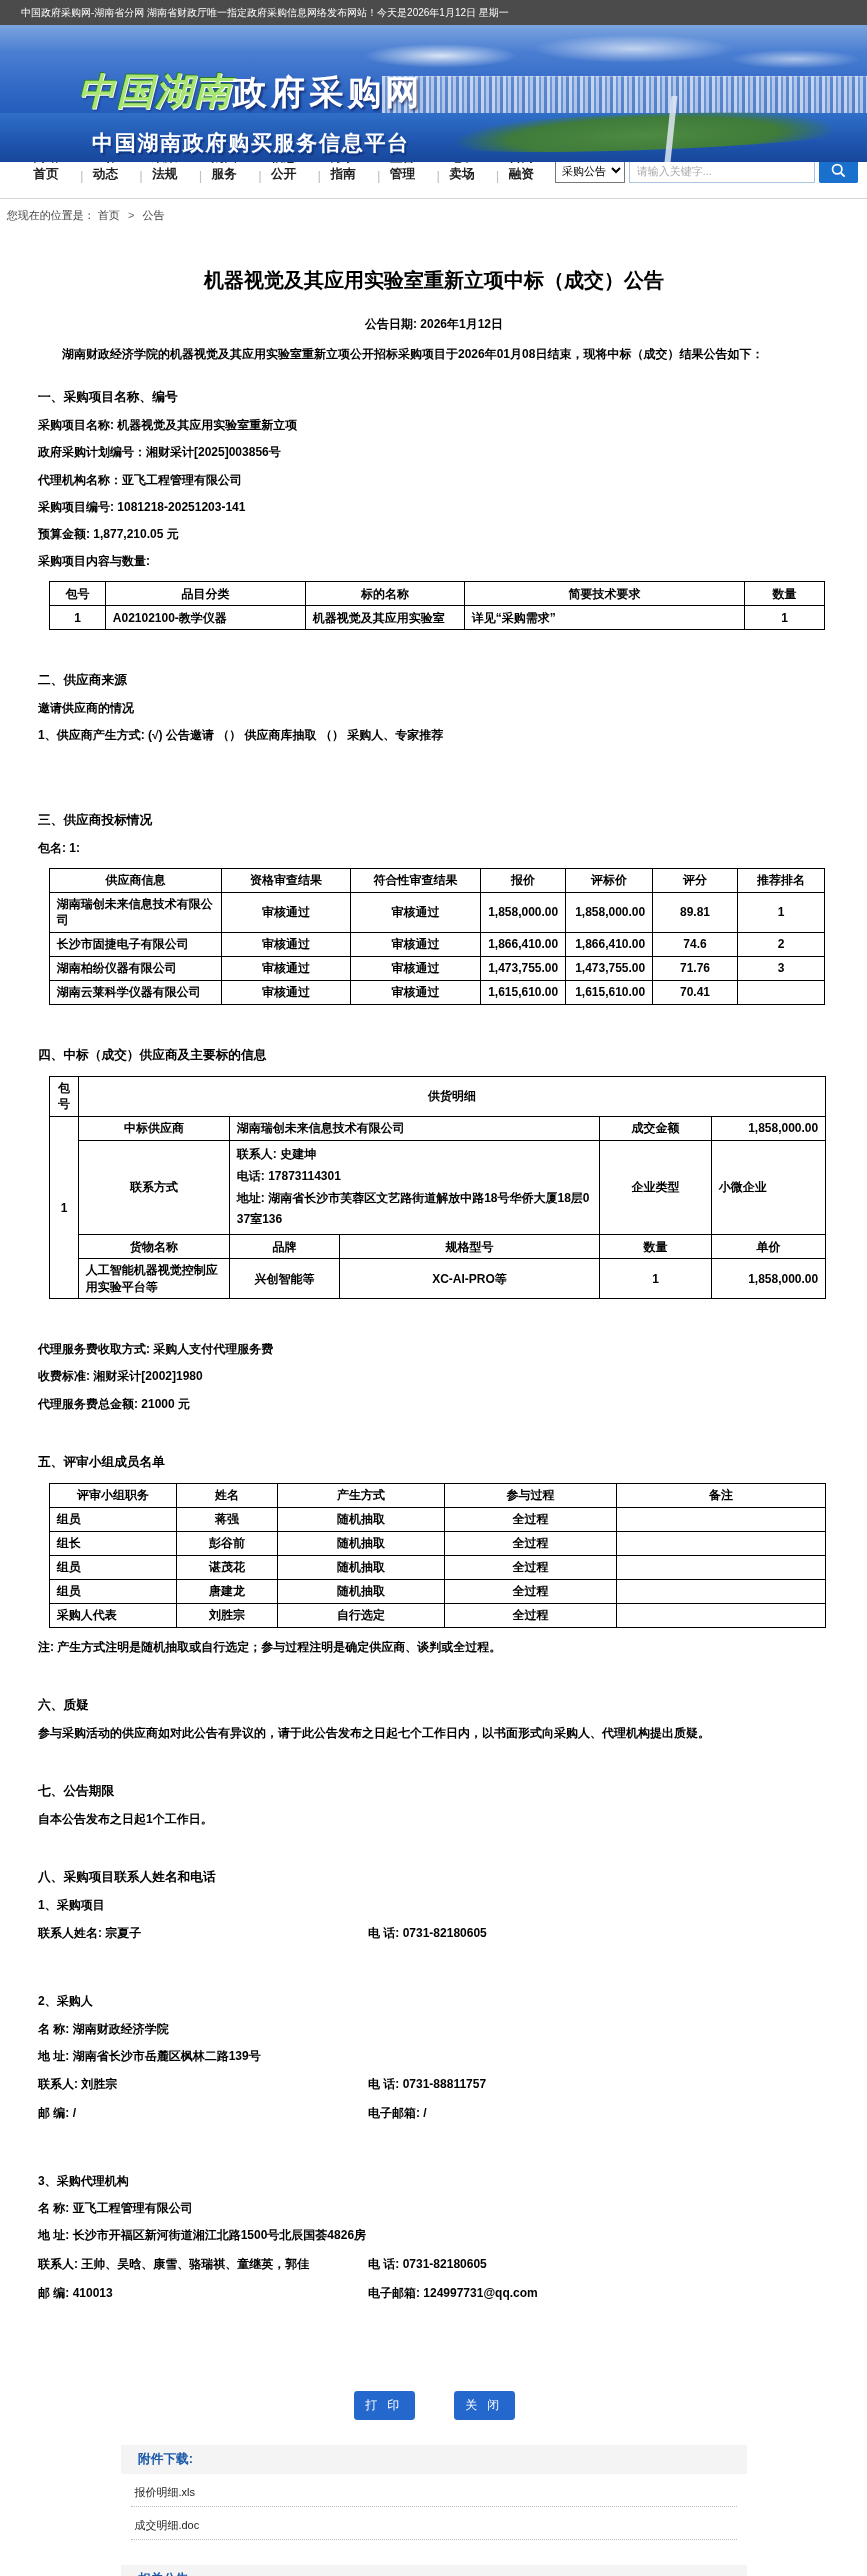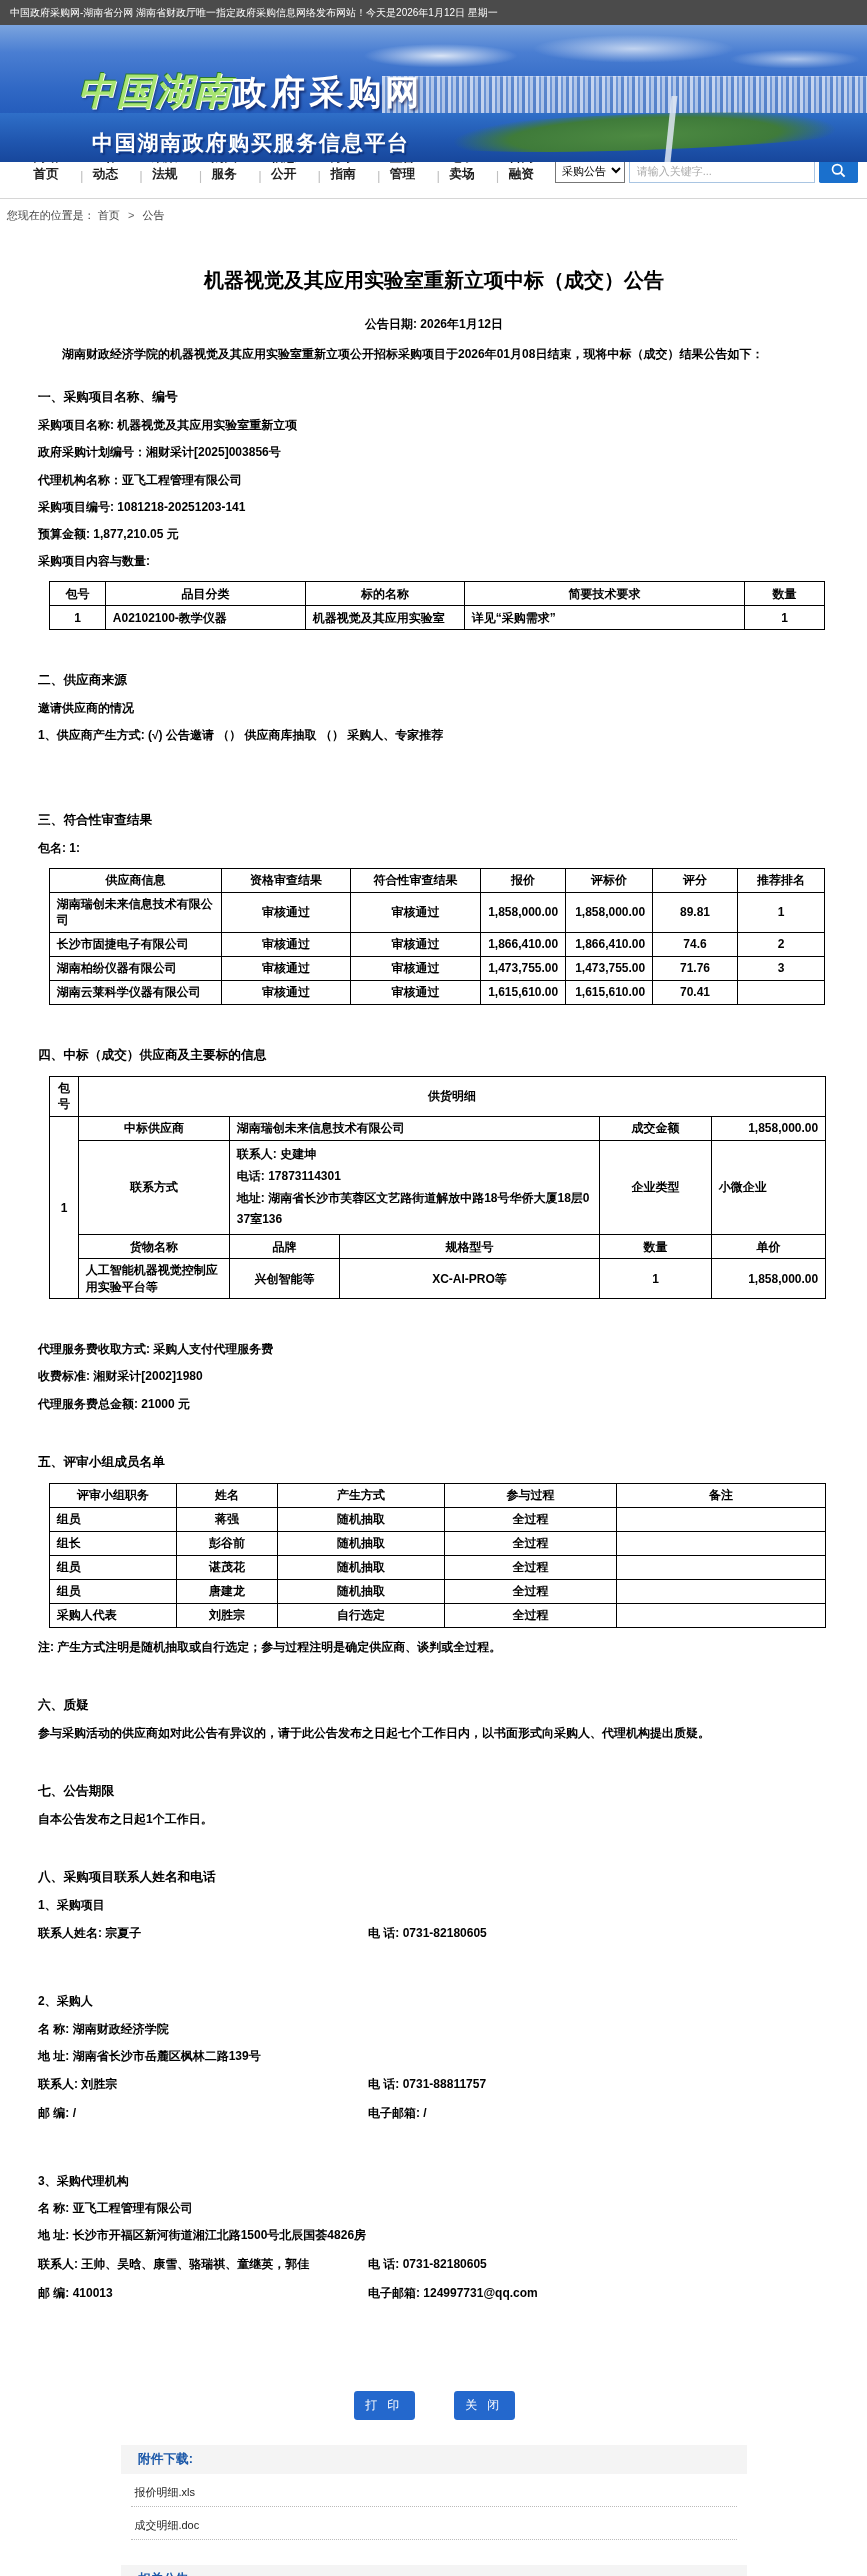--- a/index.html
+++ b/index.html
@@ -3,21 +3,21 @@
 <meta charset="utf-8">
 <style>
   * { box-sizing: border-box; }
   html,body { margin:0; padding:0; }
   body {
     width:868px; background:#fff; color:#000;
     font-family:"Liberation Sans","DejaVu Sans",sans-serif;
   }
   
   .topbar { height:25px; background:#4b4b4b; color:#fff; font-size:10px;
-            line-height:25px; padding-left:10px; white-space:nowrap; overflow:hidden; }
+            line-height:25px; padding-left:21px; white-space:nowrap; overflow:hidden; }
   
   .banner { position:relative; height:137px; overflow:hidden;
     background:linear-gradient(180deg,#7ba4de 0%,#4a7ed2 20%,#2f67c4 48%,#2058b8 72%,#17479c 100%);padding-left:48px; }
   .clouds { position:absolute; top:5px; left:40%; width:60%; height:47px;
     background:
       radial-gradient(ellipse 110px 17px at 18% 55%, rgba(255,255,255,.8), transparent 70%),
       radial-gradient(ellipse 144px 20px at 55% 40%, rgba(255,255,255,.65), transparent 70%),
       radial-gradient(ellipse 93px 13.5px at 86% 62%, rgba(255,255,255,.55), transparent 70%); }
   .skyline { position:absolute; top:51px; left:44%; right:0; height:37px; opacity:.9;
     background:repeating-linear-gradient(90deg,
@@ -191,21 +191,21 @@
       <td class="l">详见“采购需求”</td>
       <td class="c">1</td>
     </tr>
   </tbody>
     </table>
 
   <div class="sec-heading gap-md">二、供应商来源</div>
   <div class="line">邀请供应商的情况</div>
   <div class="line">1、供应商产生方式: (√) 公告邀请 （） 供应商库抽取 （） 采购人、专家推荐</div>
 
-  <div class="sec-heading gap-lg">三、符合性审查结果</div>
+  <div class="sec-heading gap-lg">三、供应商投标情况</div>
   <div class="line">包名: 1:</div>
 
   <table>
     <colgroup>
         <col style="width:172px">
         <col style="width:129px">
         <col style="width:130px">
         <col style="width:85px">
         <col style="width:87px">
         <col style="width:85px">

